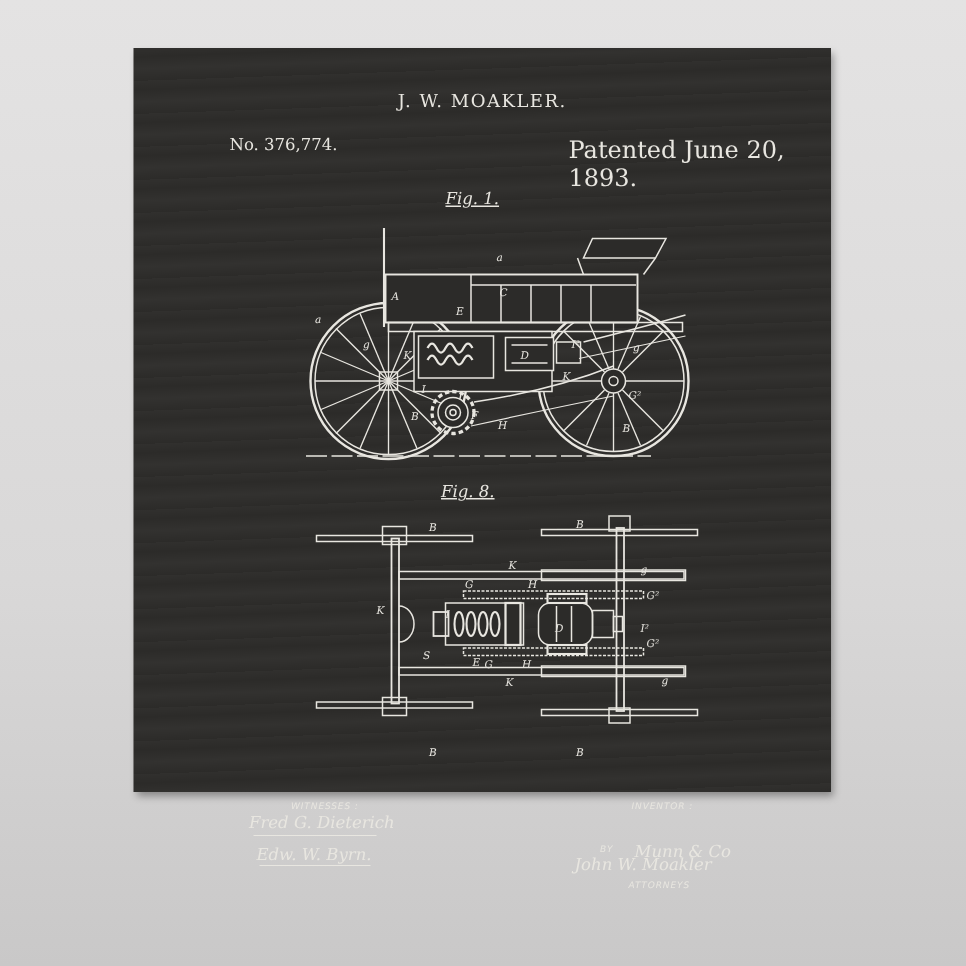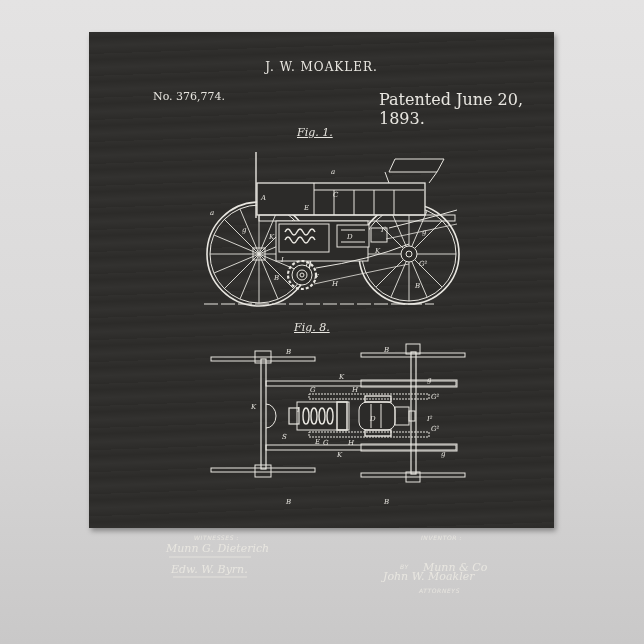--- a/index.html
+++ b/index.html
@@ -206,21 +206,21 @@
     <text x="234" y="413">G</text>
     <text x="259" y="413">H</text>
     <text x="248" y="425">K</text>
     <text x="352" y="424">g</text>
     <text x="281" y="389">D</text>
     <text x="338" y="389">I²</text>
     <text x="342" y="399">G²</text>
   </svg>
 
   <div class="small-caps" style="left:105px; top:502px;">WITNESSES :</div>
-  <div class="sig" style="left:77px; top:510px;">Munn G. Dieterich</div>
+  <div class="sig" style="left:77px; top:510px;">Fred G. Dieterich</div>
   <div class="sig" style="left:82px; top:531px;">Edw. W. Byrn.</div>
 
   <div class="small-caps" style="left:332px; top:502px;">INVENTOR :</div>
   <div class="sig" style="left:294px; top:538px;text-align:right;">John W. Moakler</div>
   <div class="small-caps" style="left:311px; top:531px;">BY</div>
   <div class="sig" style="left:334px; top:529px;">Munn &amp; Co</div>
   <div class="small-caps" style="left:330px; top:555px;">ATTORNEYS</div>
 
   <svg class="drawing" width="465" height="580" stroke="#e8e6e0" stroke-width="0.8">
     <line x1="80" y1="525" x2="162" y2="525"></line>

